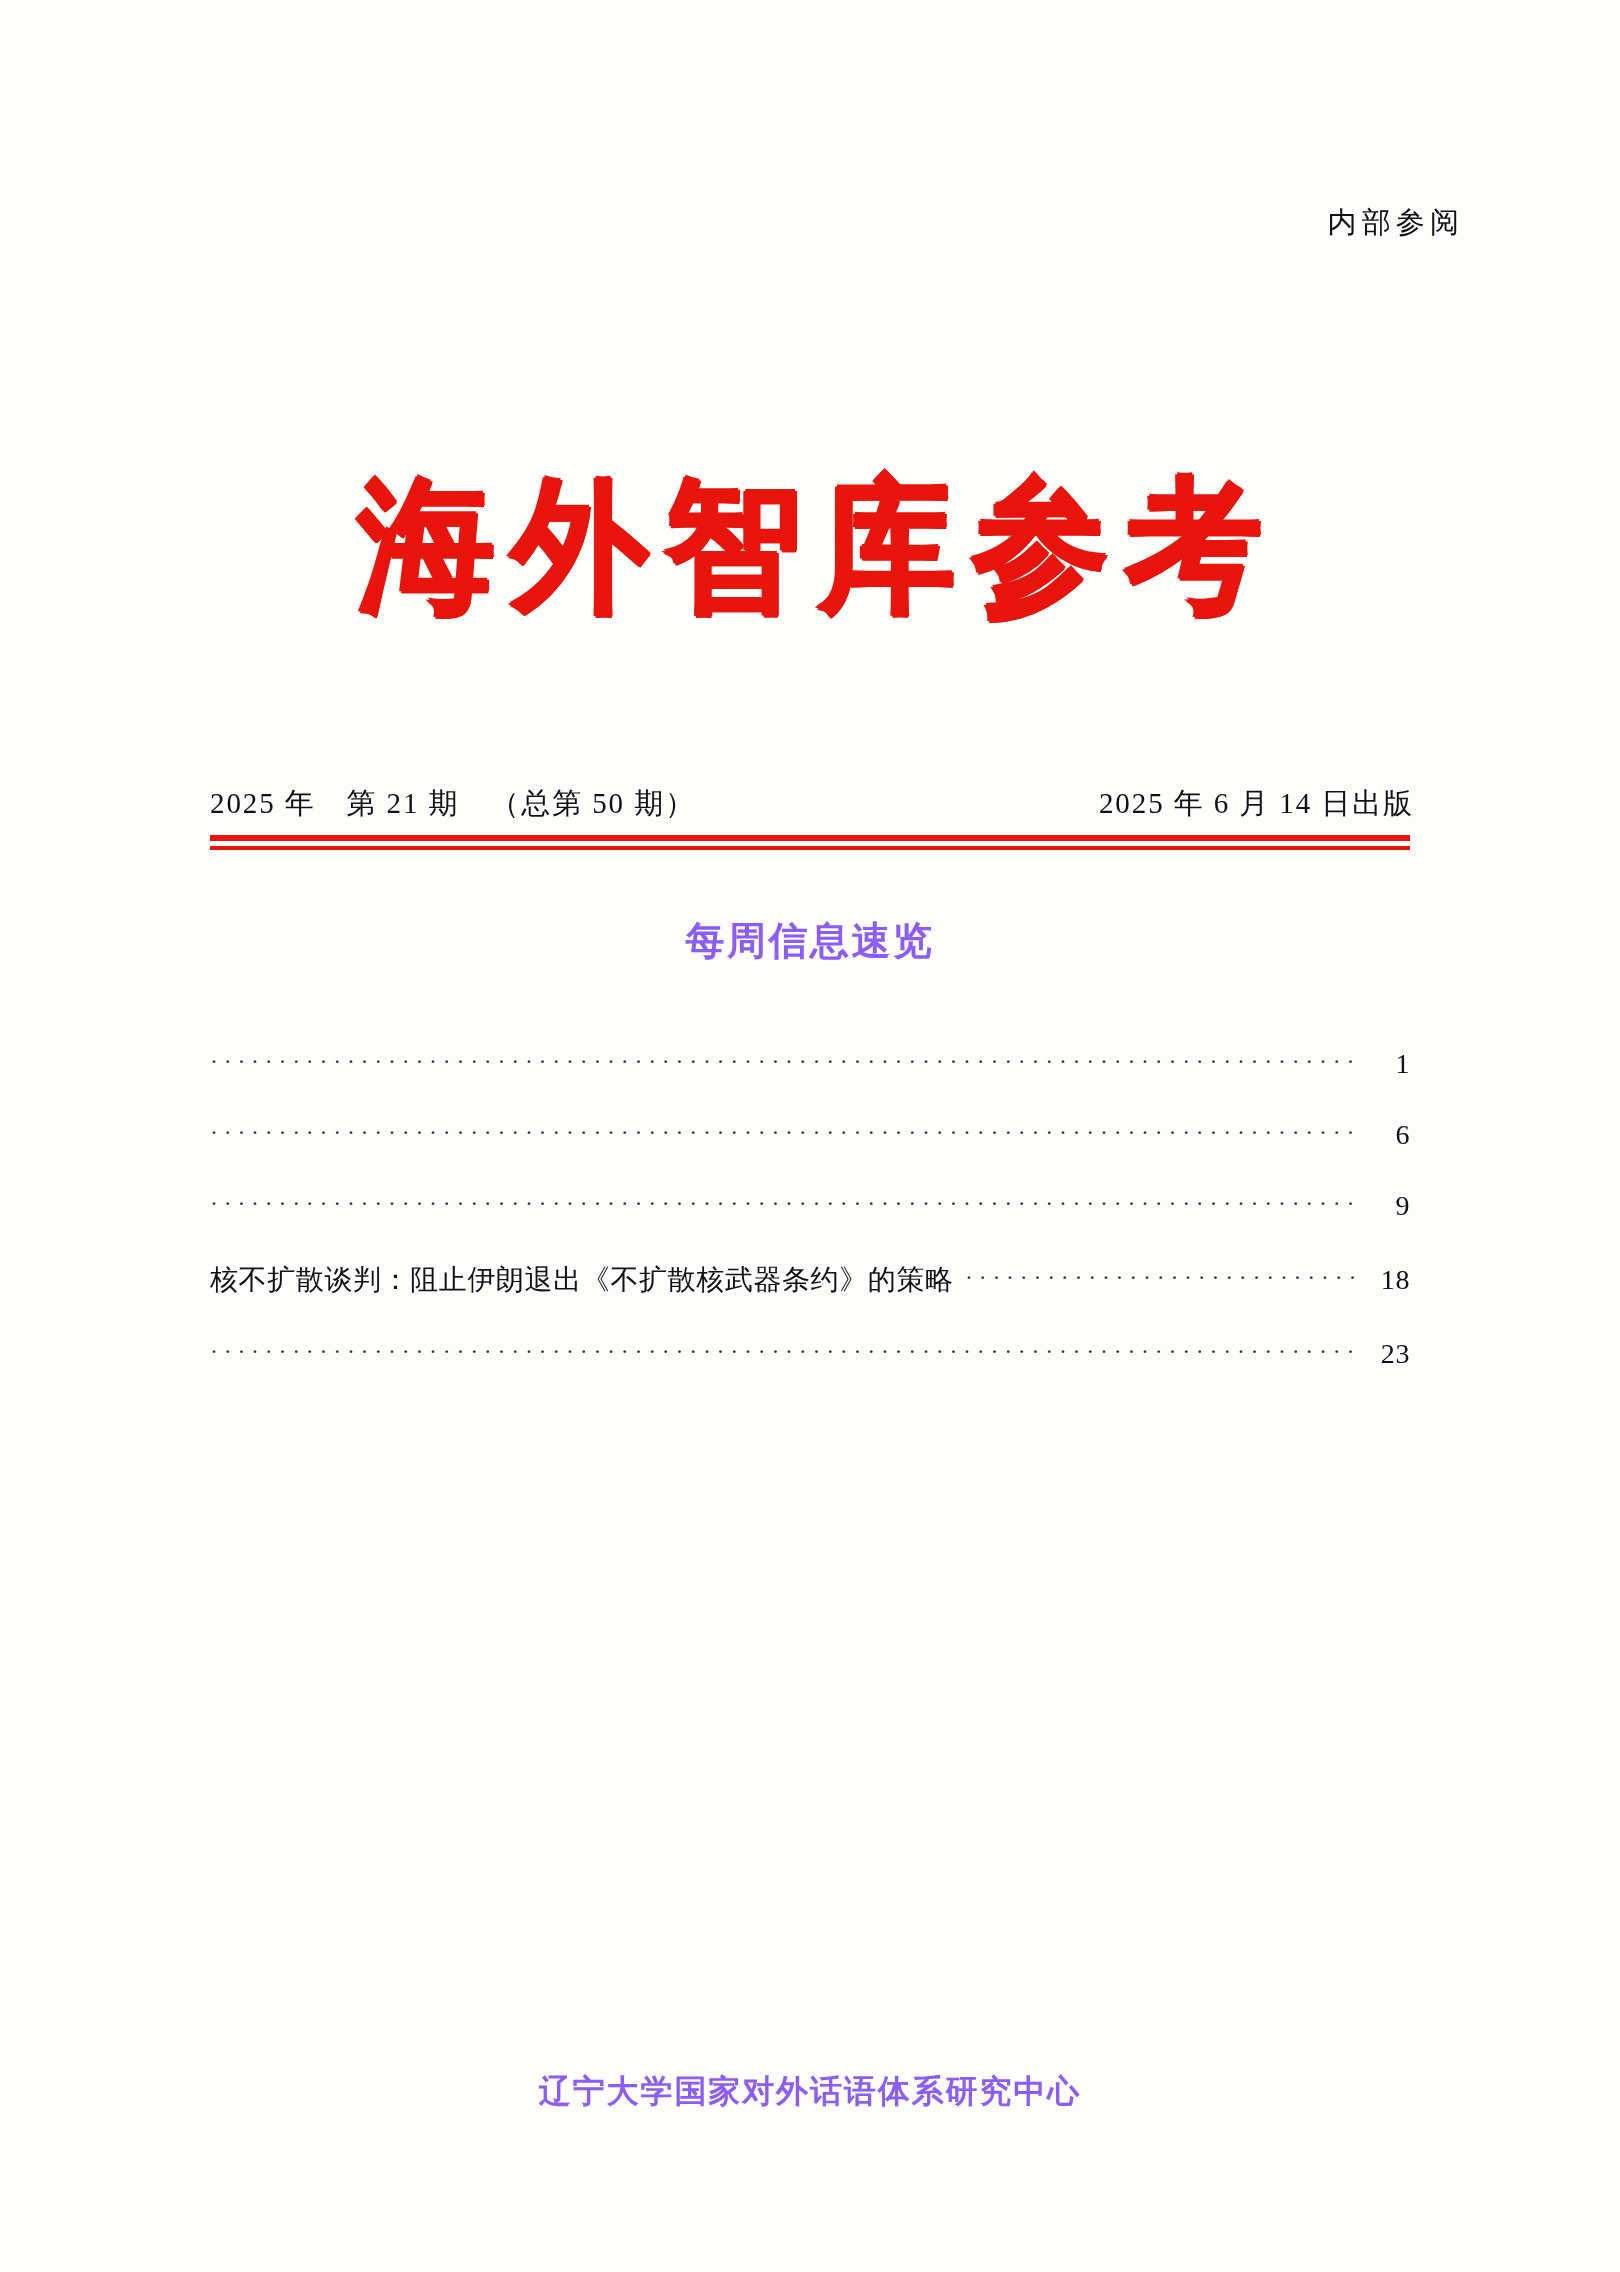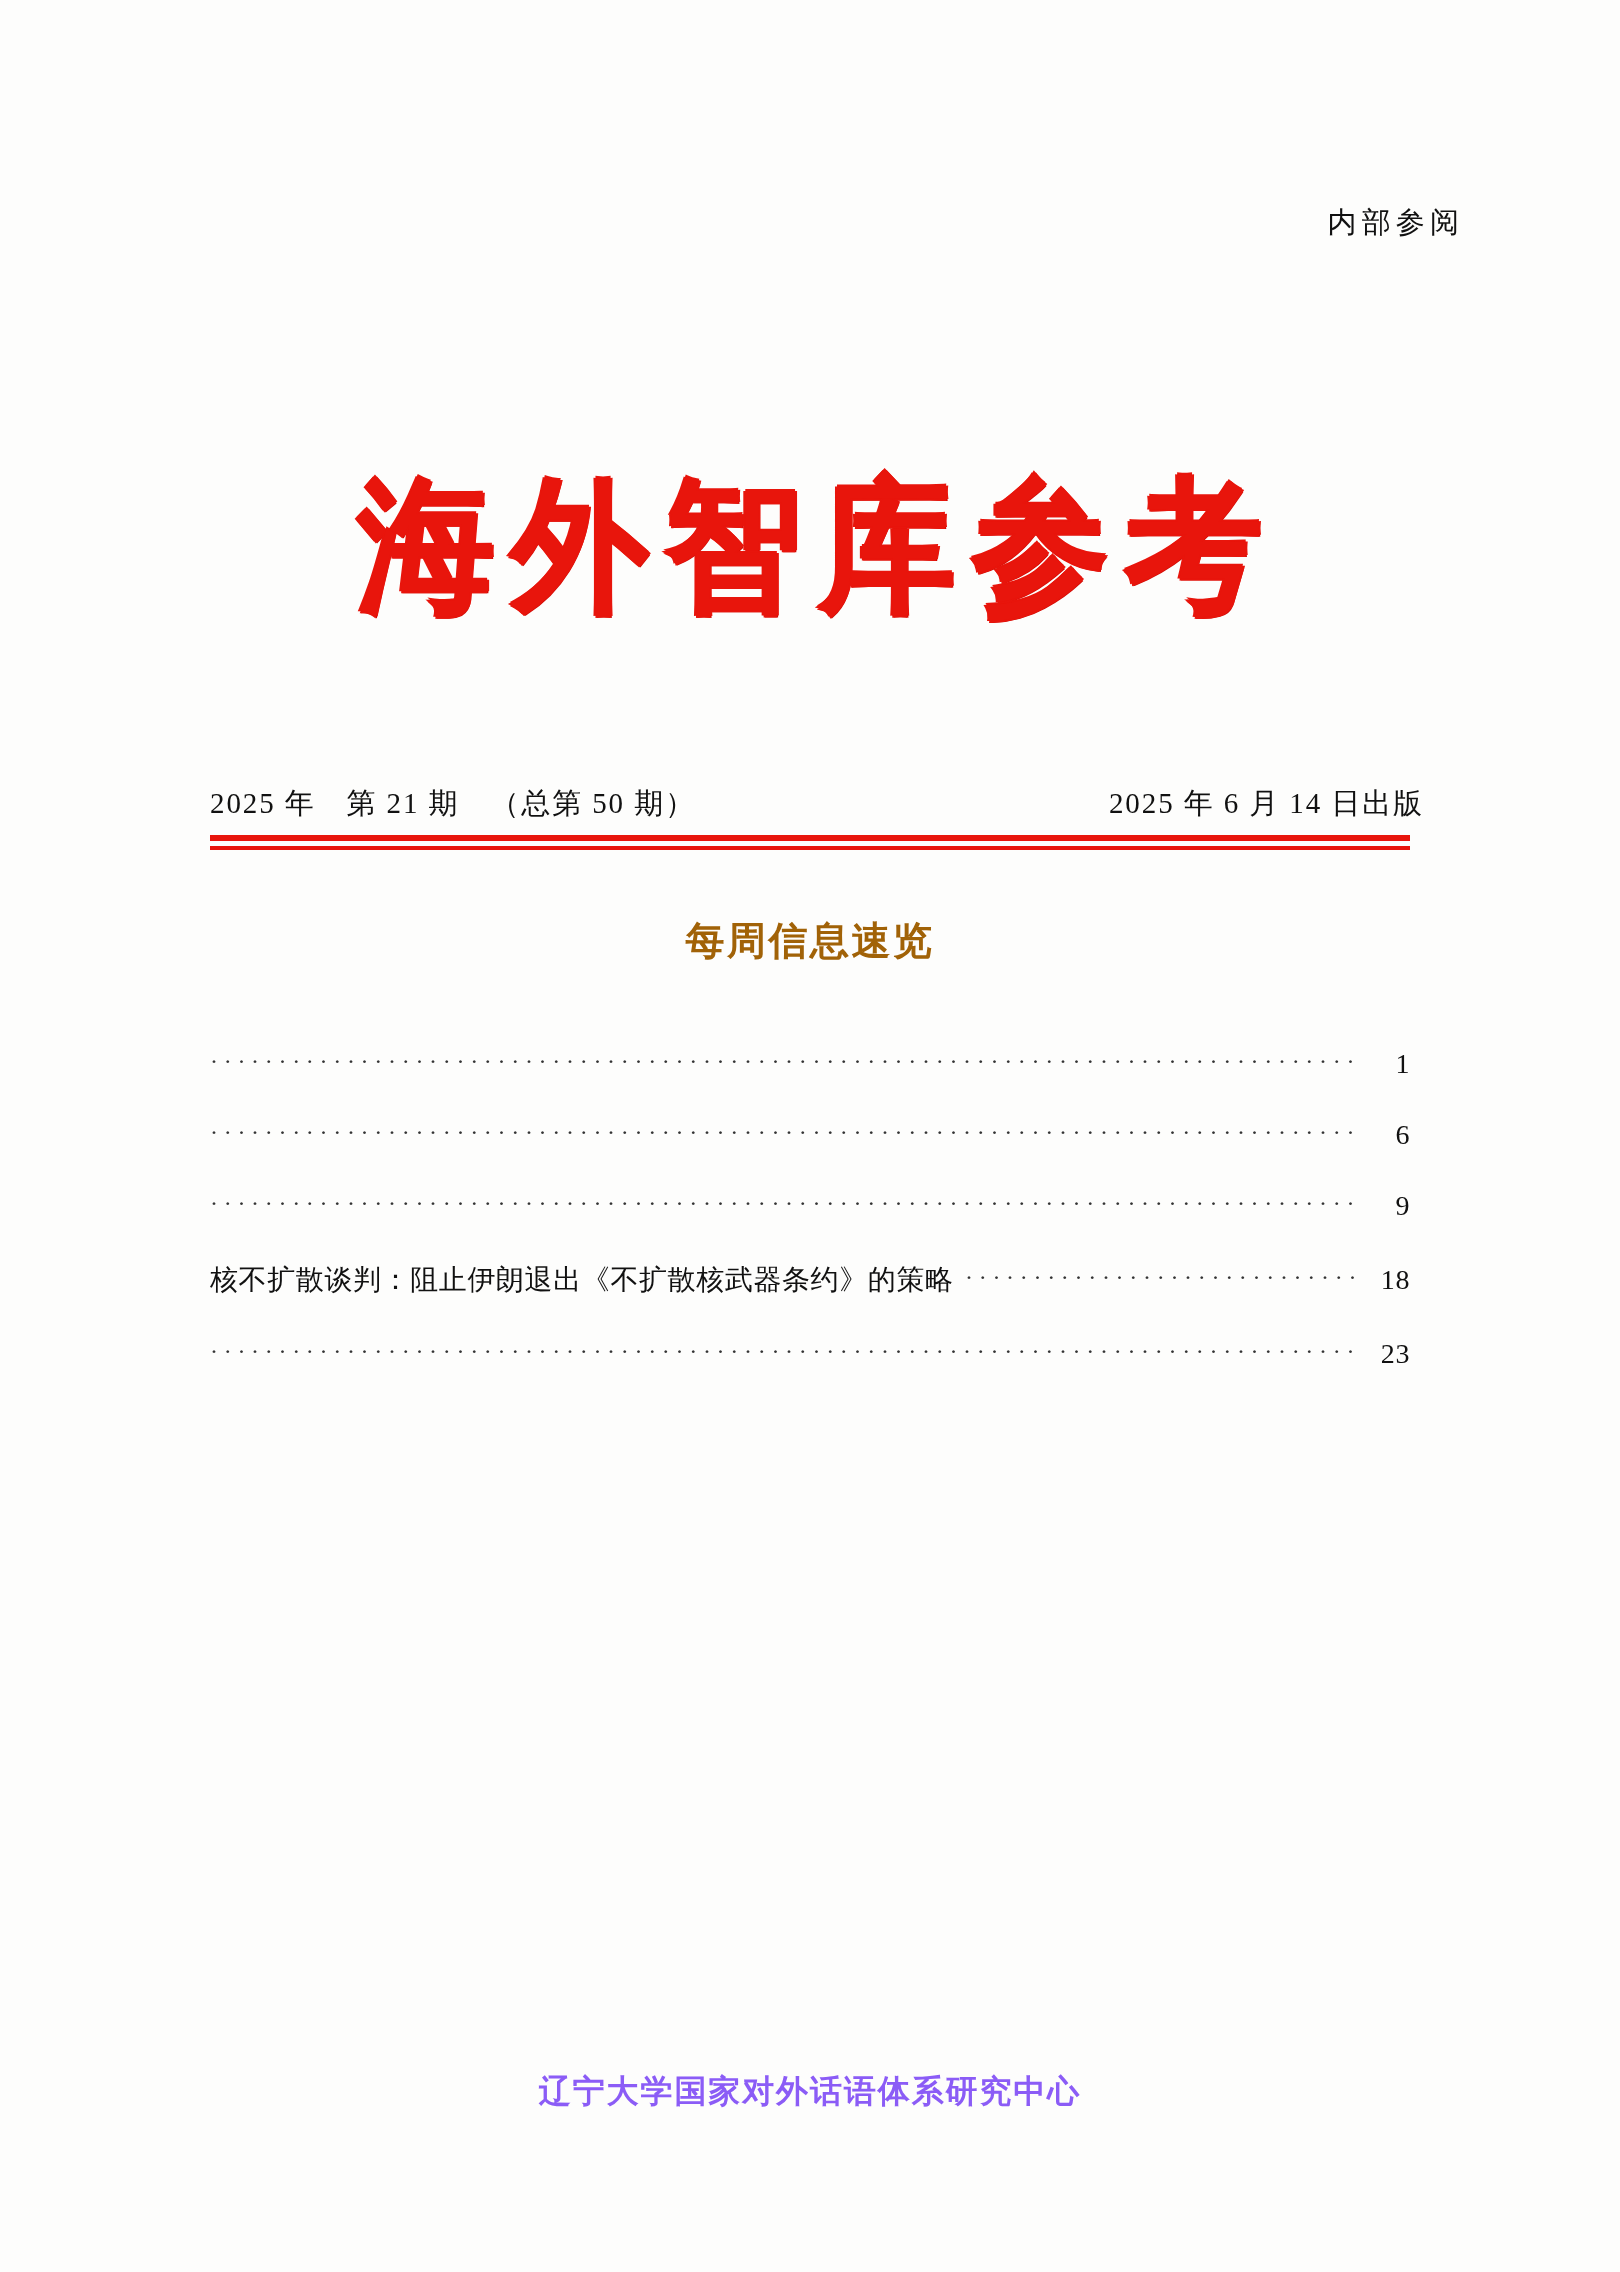--- a/index.html
+++ b/index.html
@@ -57,21 +57,21 @@
       1.3px 1.3px 0 #cf0b05;
     transform: scaleY(1.06);
     transform-origin: center top;
   }
 
   
   .issue-row {
     position: absolute;
     top: 784px;
     left: 210px;
-    right: 196px;
+    right: 206px;
     display: flex;
     justify-content: space-between;
     align-items: baseline;
     font-size: 29px;
     letter-spacing: 1.3px;
     color: #111111;
     white-space: nowrap;
   }
   .issue-left { letter-spacing: 1.9px; }
   .issue-right { letter-spacing: 1.9px; }
@@ -99,21 +99,21 @@
   .section-title {
     position: absolute;
     top: 914px;
     left: 0;
     width: 100%;
     text-align: center;
     font-size: 39px;
     font-weight: 700;
     letter-spacing: 2.5px;
     font-family: "DejaVu Sans", "Liberation Sans", sans-serif;
-    color: #a16207;
+    color: #8b5cf6;
     white-space: nowrap;
   }
 
   
   .toc {
     position: absolute;
     top: 1048px;
     left: 210px;
     right: 210px;
   }

